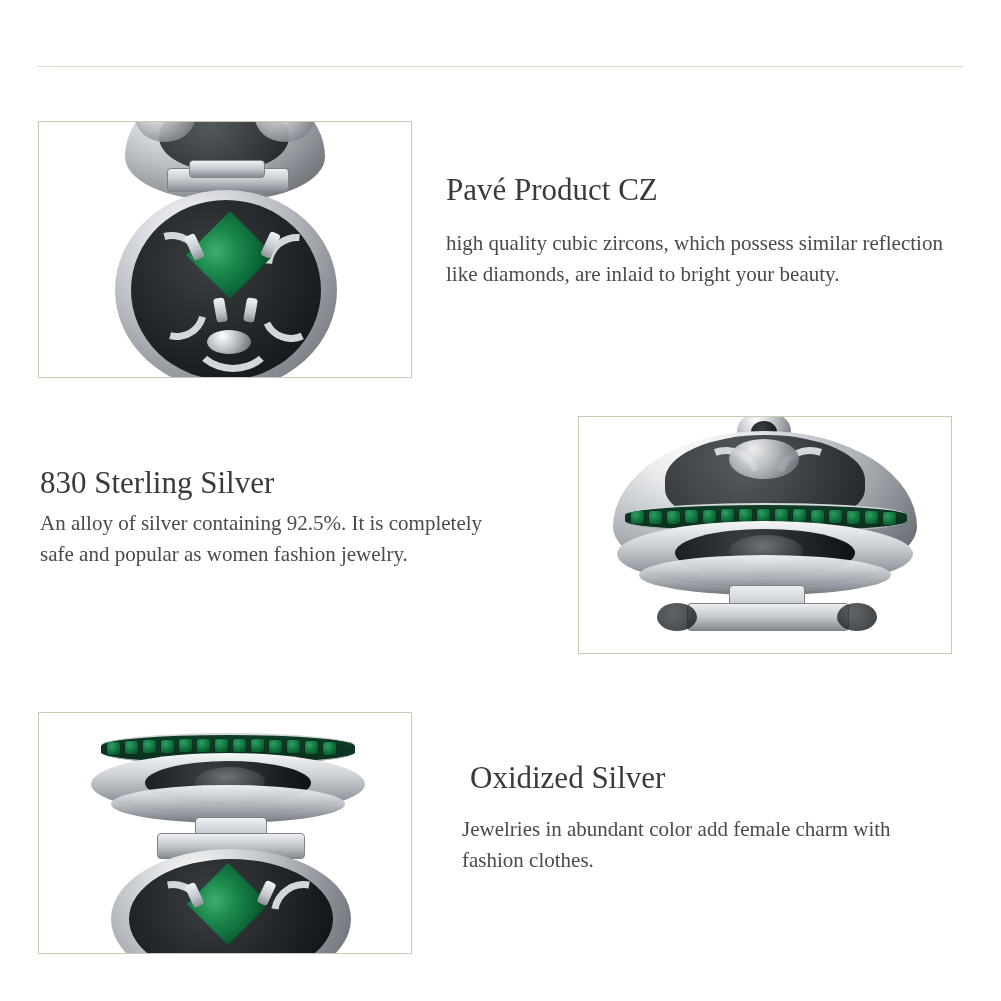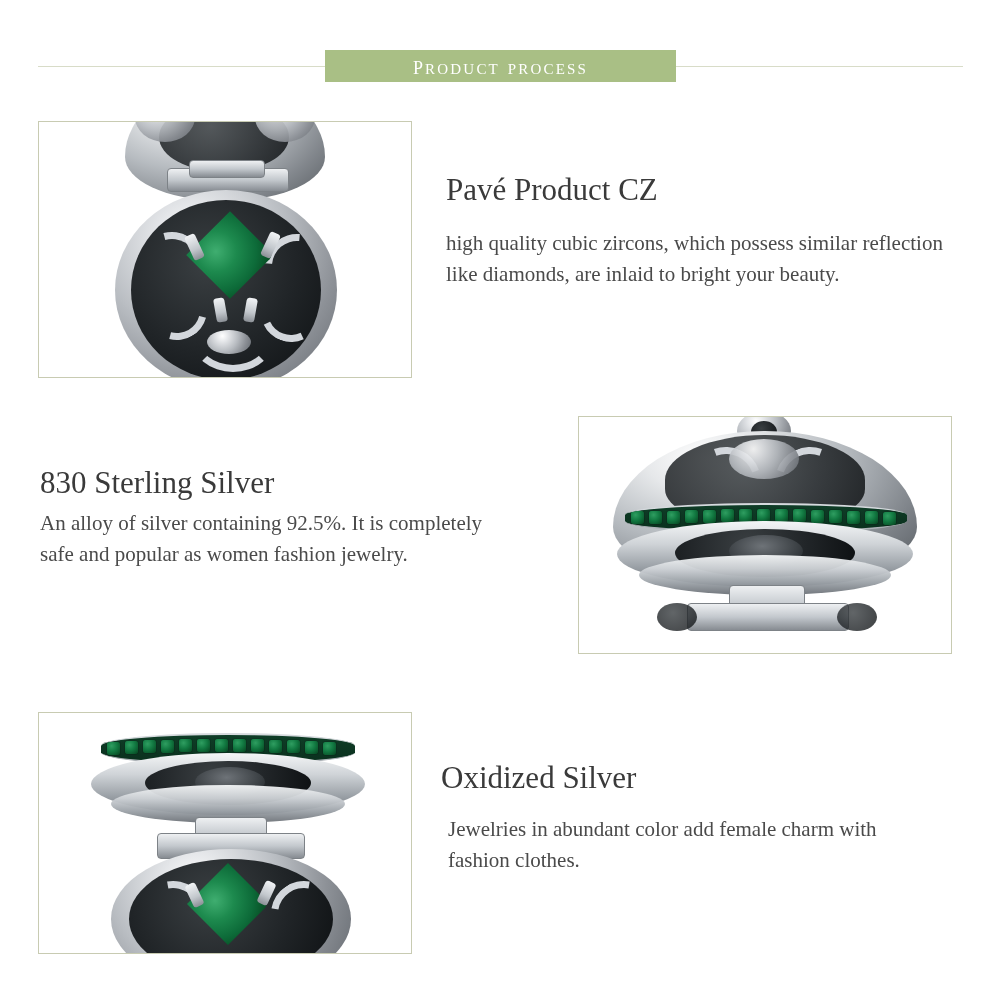--- a/index.html
+++ b/index.html
@@ -165,23 +165,20 @@
     position: absolute;
     border-radius: 50%;
     background: radial-gradient(ellipse at 45% 35%, #6e7378 0%, #3d4246 60%, #1b1f22 100%);
   }
 </style>
 </head>
 <body>
 
 <div class="header">
   <div class="header-rule"></div>
-  <div class="header-banner">
-    <span class="header-title">Product process</span>
-  </div>
 </div>
 
 <div class="photo" style="left:38px; top:121px; width:372px; height:255px;">
   <div class="photo-inner">
     <div class="jw">
 
       <div class="dome" style="left:86px; top:-42px; width:200px; height:120px; opacity:.95;"></div>
       <div class="dark-core" style="left:120px; top:-20px; width:130px; height:70px; opacity:.85;"></div>
       <div class="silver-ring" style="left:96px; top:-30px; width:60px; height:50px; opacity:.9;"></div>
       <div class="silver-ring" style="left:216px; top:-30px; width:60px; height:50px; opacity:.9;"></div>
@@ -290,14 +287,14 @@
       <div class="dark-core" style="left:90px; top:146px; width:204px; height:120px;"></div>
       <div class="swirl" style="left:100px; top:168px; width:54px; height:54px; transform:rotate(35deg);"></div>
       <div class="swirl" style="left:232px; top:168px; width:52px; height:52px; transform:rotate(-35deg);"></div>
       <div class="heart" style="left:160px; top:162px; width:58px; height:58px;"></div>
       <div class="prong" style="left:150px; top:170px; width:11px; height:24px; transform:rotate(-25deg);"></div>
       <div class="prong" style="left:222px; top:168px; width:11px; height:24px; transform:rotate(25deg);"></div>
     </div>
   </div>
 </div>
 
-<div class="block-title" style="left:441px; top:760px;">Oxidized Silver</div>
-<div class="block-body" style="left:448px; top:814px; width:490px;">Jewelries in abundant color add female charm with fashion clothes.</div>
+<div class="block-title" style="left:470px; top:760px;">Oxidized Silver</div>
+<div class="block-body" style="left:462px; top:814px; width:490px;">Jewelries in abundant color add female charm with fashion clothes.</div>
 
 </body></html>

